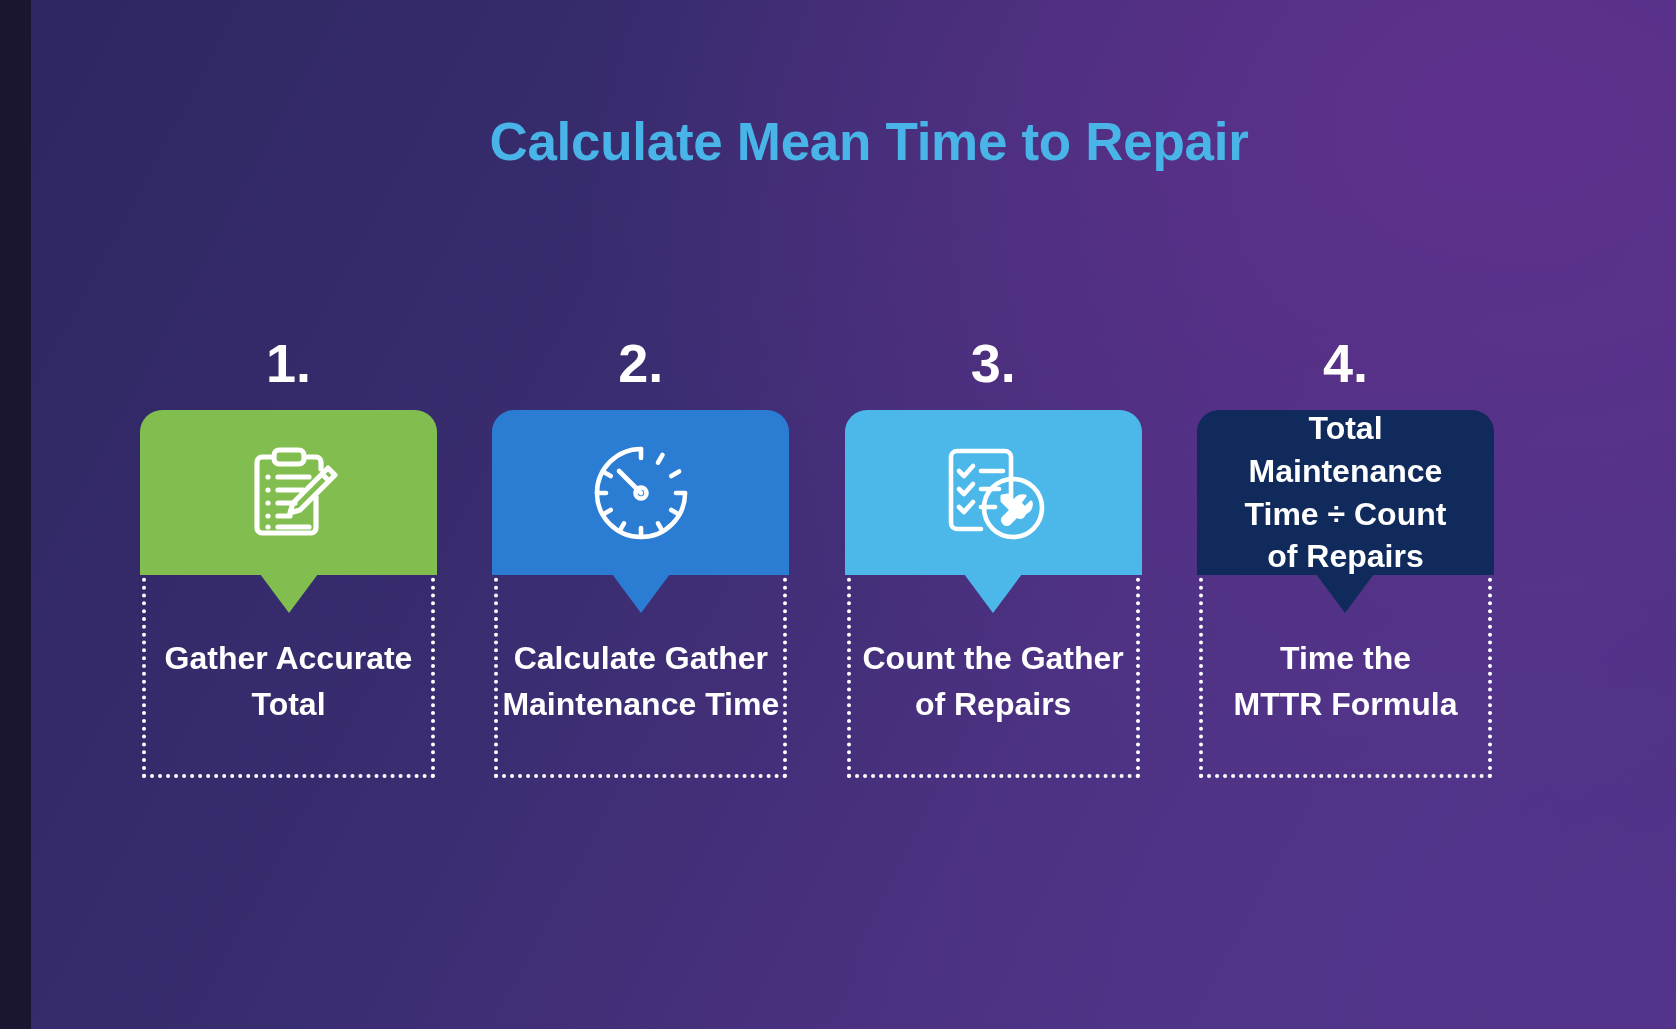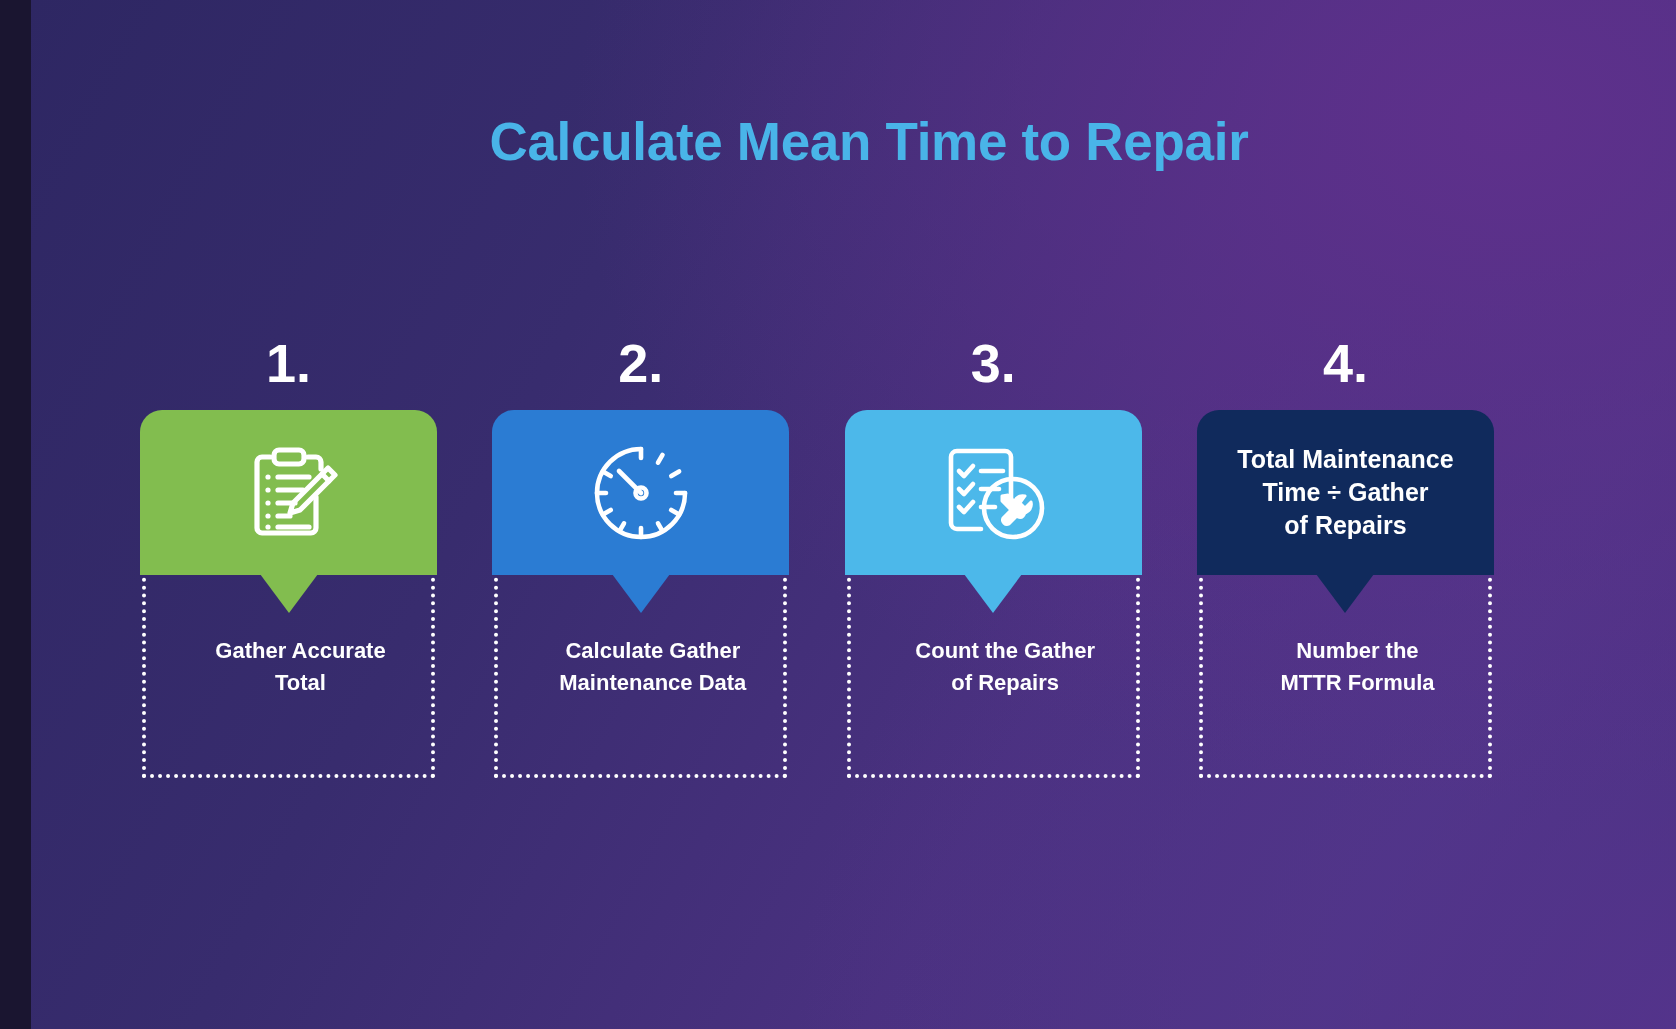--- a/index.html
+++ b/index.html
@@ -102,36 +102,36 @@
     border-left: 29px solid transparent;
     border-right: 29px solid transparent;
     border-top-width: 39px;
     border-top-style: solid;
   }
 
   .bubble svg { display: block; }
 
   .bubble-text {
     color: #ffffff;
-    font-size: 25px;
+    font-size: 32px;
     font-weight: bold;
     text-align: center;
     line-height: 1.33;
     padding: 0 14px;
   }
 
   
   .caption {
     position: absolute;
-    left: 12px;
+    left: 0;
     top: 305px;
     width: 100%;
     text-align: center;
     color: #ffffff;
-    font-size: 22px;
+    font-size: 32px;
     font-weight: bold;
     line-height: 1.45;
   }
 </style>
 </head>
 <body>
 
 <div id="canvas">
 
   <div class="title-block">
@@ -190,21 +190,21 @@
             <line x1="9" y1="53" x2="18" y2="53"></line>
             <line x1="14.9" y1="31.5" x2="22.7" y2="36"></line>
             <line x1="31" y1="31" x2="53" y2="53"></line>
             <circle cx="53" cy="53" r="5.5"></circle>
           </svg>
         </span>
       </div>
       <div class="bubble-tail" style="border-top-color:#2b7cd3"></div>
       <div class="caption">
         <span>Calculate Gather</span><br>
-        <span>Maintenance Data</span>
+        <span>Maintenance Time</span>
       </div>
     </div>
 
     <div class="step">
       <div class="step-number">3.</div>
       <div class="dotted-frame"></div>
       <div class="bubble" style="background:#4cb8ea">
         <span>
           <svg width="108" height="104" viewBox="0 0 108 104" fill="none" stroke="#ffffff" stroke-width="4.6" stroke-linecap="round" stroke-linejoin="round">
             <path d="M72 60 V16 a6 6 0 0 0 -6 -6 H18 a6 6 0 0 0 -6 6 V82 a6 6 0 0 0 6 6 H42"></path>
@@ -226,25 +226,25 @@
         <span>of Repairs</span>
       </div>
     </div>
 
     <div class="step">
       <div class="step-number">4.</div>
       <div class="dotted-frame"></div>
       <div class="bubble" style="background:#102a5c">
         <div class="bubble-text">
           <span>Total Maintenance</span><br>
-          <span>Time ÷ Gather</span><br>
+          <span>Time ÷ Count</span><br>
           <span>of Repairs</span>
         </div>
       </div>
       <div class="bubble-tail" style="border-top-color:#102a5c"></div>
       <div class="caption">
-        <span>Number  the</span><br>
+        <span>Time  the</span><br>
         <span>MTTR Formula</span>
       </div>
     </div>
 
   </div>
 </div>
 
 </body></html>

